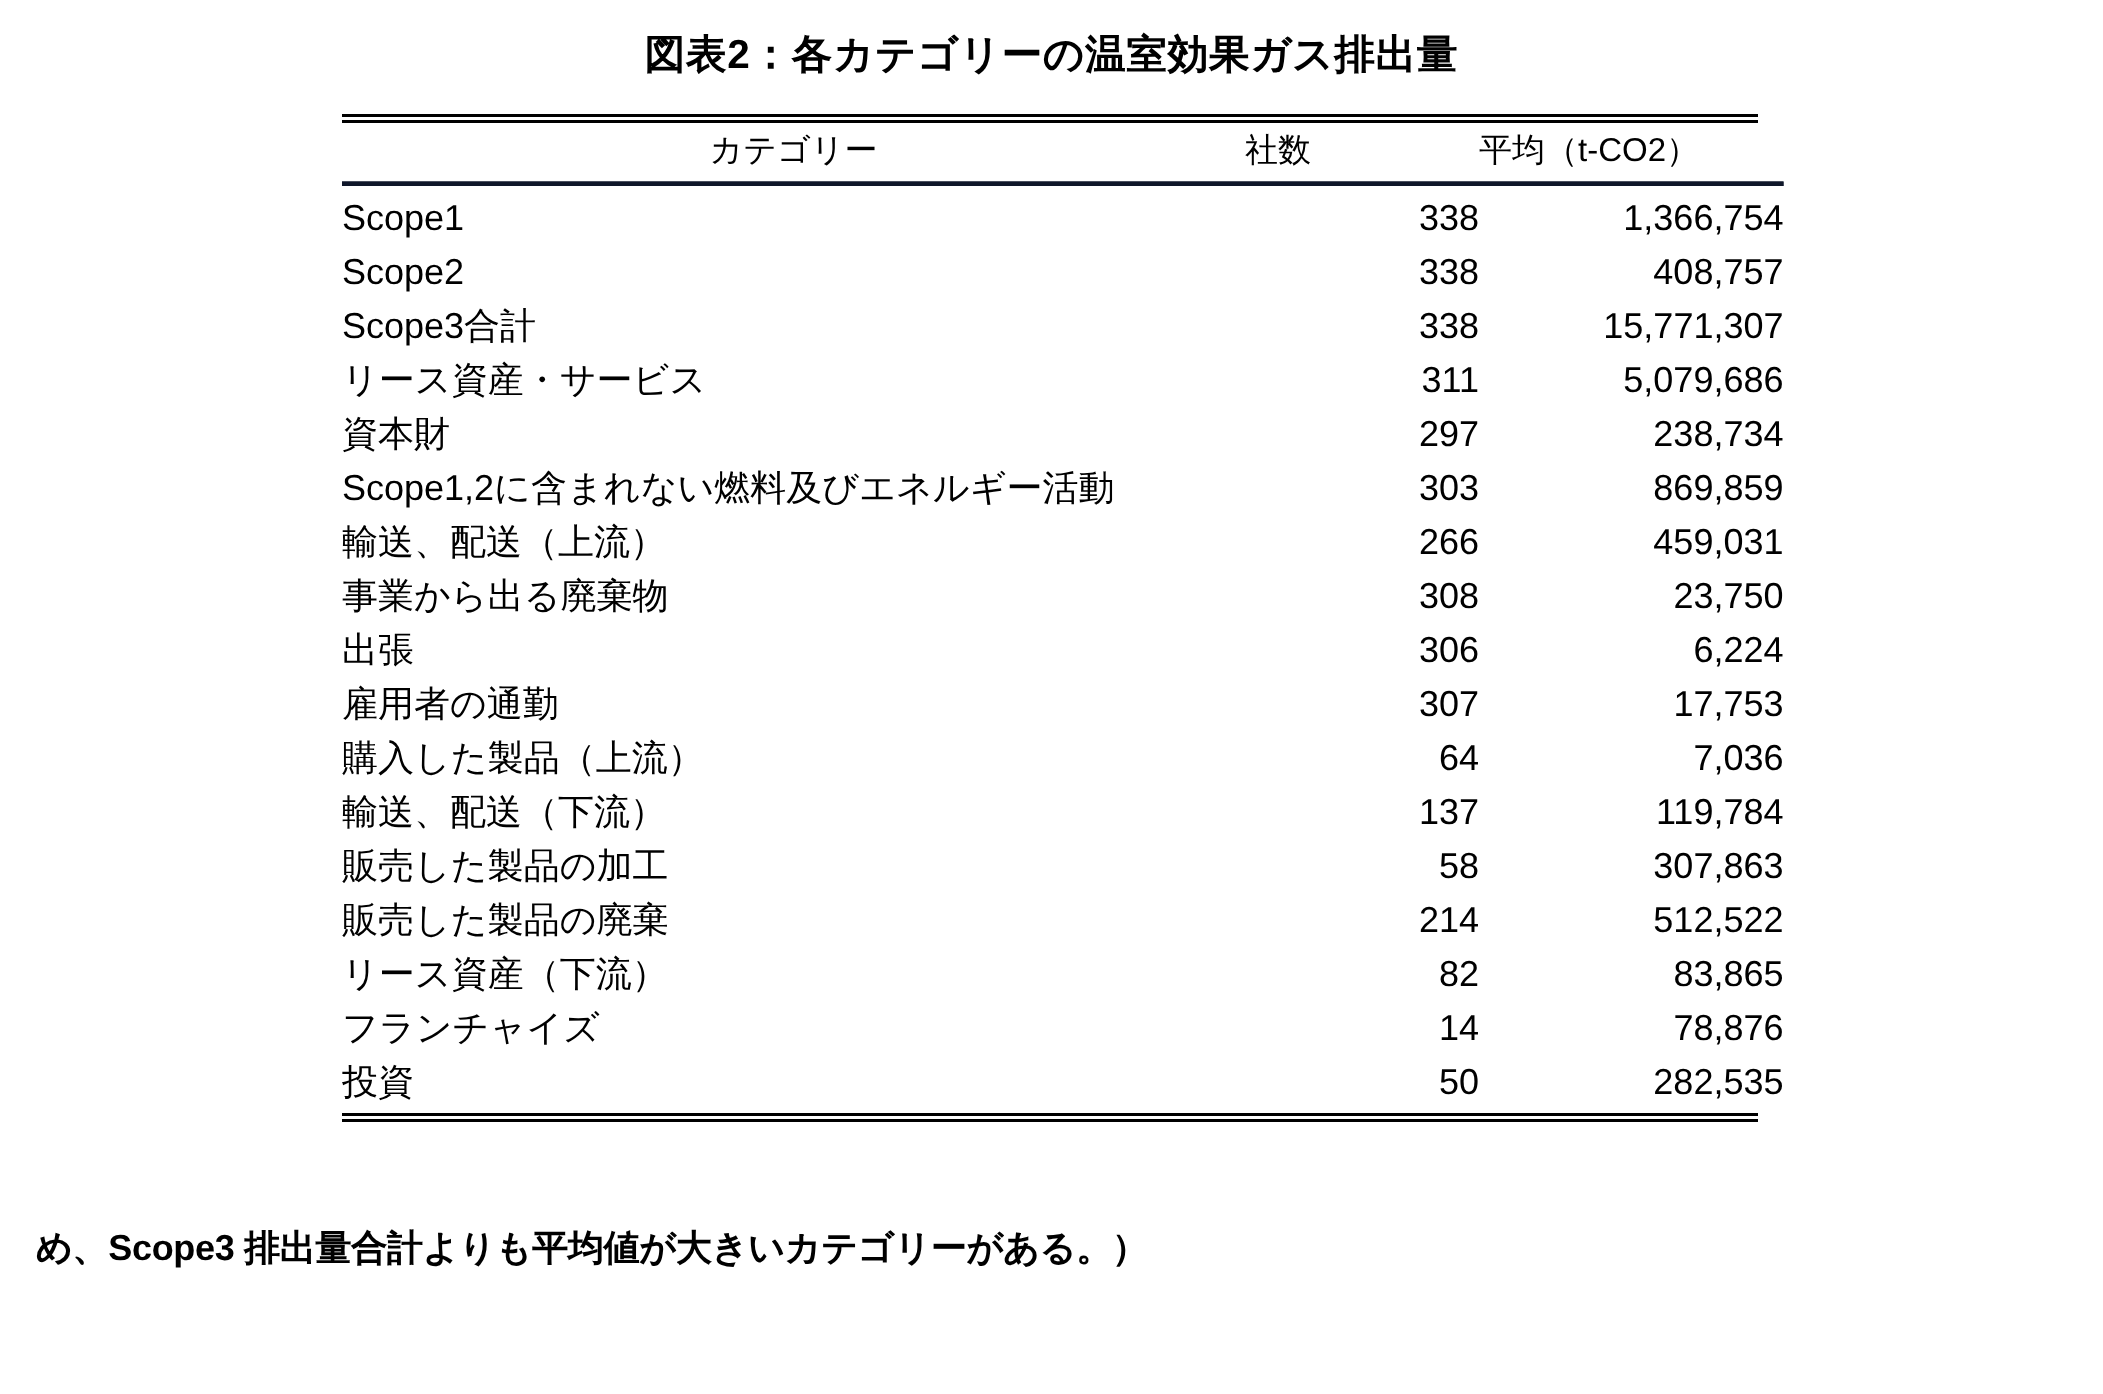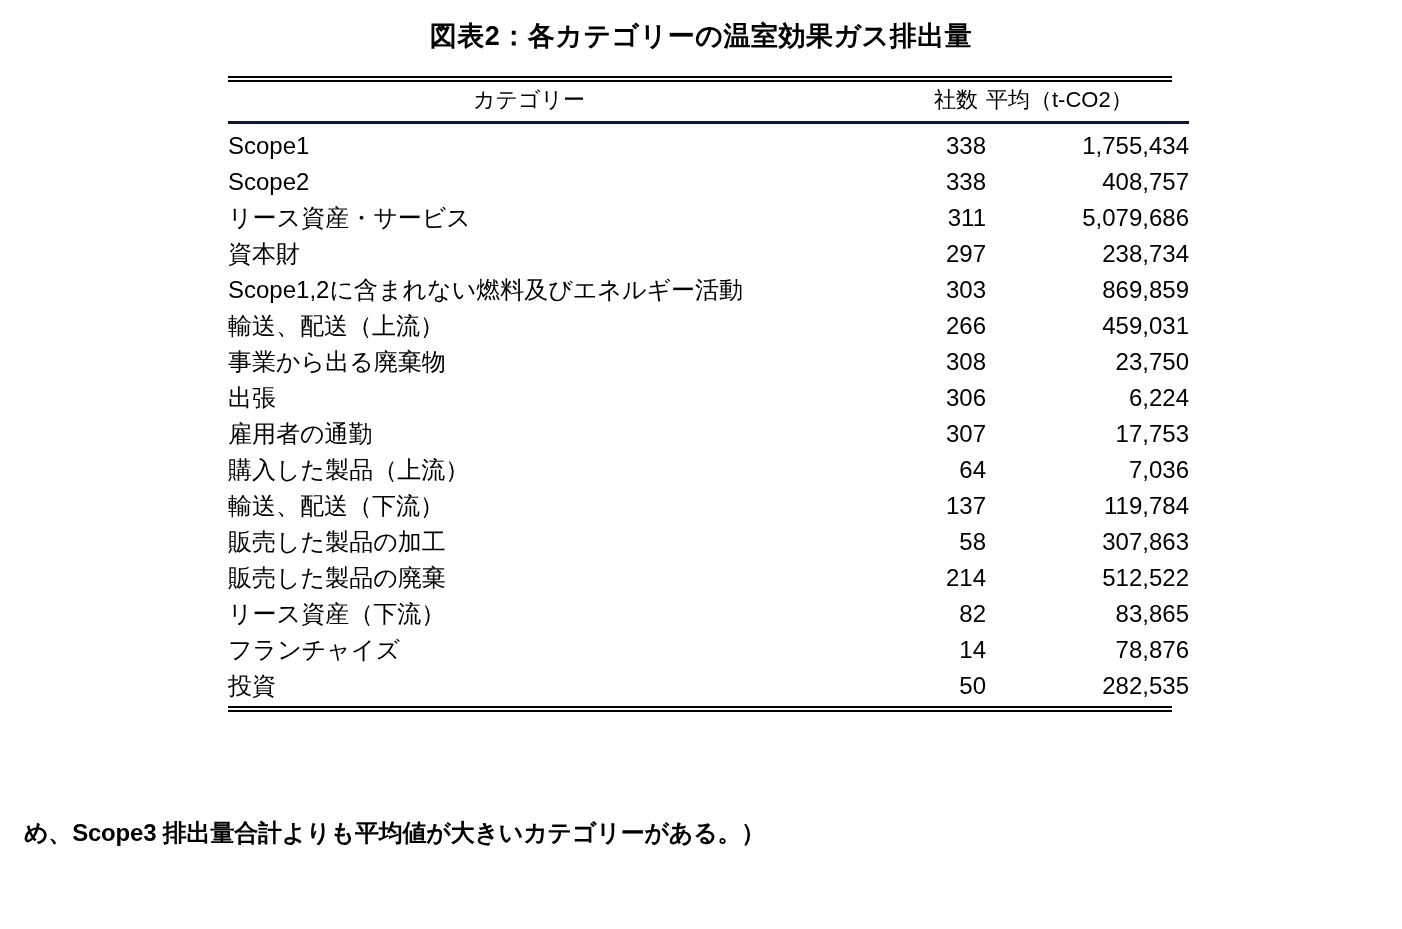--- a/index.html
+++ b/index.html
@@ -59,21 +59,21 @@
     border-bottom: 2px solid #000;
     box-sizing: border-box;
   }
   table.ghg thead th {
     font-weight: normal;
     font-size: 22px;
     padding: 3px 0 6px 0;
     border-bottom: 3px solid #0f172a;
   }
   th.col-cat   { width: 602px; text-align: center; }
-  th.col-count { width: 148px; text-align: right; padding-right: 8px !important; }
+  th.col-count { width: 148px; text-align: left; padding-right: 8px !important; }
   th.col-avg   { width: 194px; text-align: left; padding-right: 9px !important; }
 
   table.ghg tbody td {
     padding: 0;
     height: 36px;
     line-height: 36px;
     vertical-align: middle;
     white-space: nowrap;
   }
   td.c-cat   { text-align: left;  padding-left: 2px; font-size: 24px; margin-left: 28px; }
@@ -114,28 +114,33 @@
       <tr>
         <th class="col-cat">カテゴリー</th>
         <th class="col-count">社数</th>
         <th class="col-avg">平均（t-CO2）</th>
       </tr>
     </thead>
     <tbody id="table-body">
         <tr>
           <td class="c-cat">Scope1</td>
           <td class="c-count">338</td>
-          <td class="c-avg">1,755,434</td>
+          <td class="c-avg">1,366,754</td>
         </tr>
         <tr>
           <td class="c-cat">Scope2</td>
           <td class="c-count">338</td>
           <td class="c-avg">408,757</td>
         </tr>
         <tr>
+          <td class="c-cat">Scope3合計</td>
+          <td class="c-count">338</td>
+          <td class="c-avg">15,771,307</td>
+        </tr>
+        <tr>
           <td class="c-cat">リース資産・サービス</td>
           <td class="c-count">311</td>
           <td class="c-avg">5,079,686</td>
         </tr>
         <tr>
           <td class="c-cat">資本財</td>
           <td class="c-count">297</td>
           <td class="c-avg">238,734</td>
         </tr>
         <tr>

